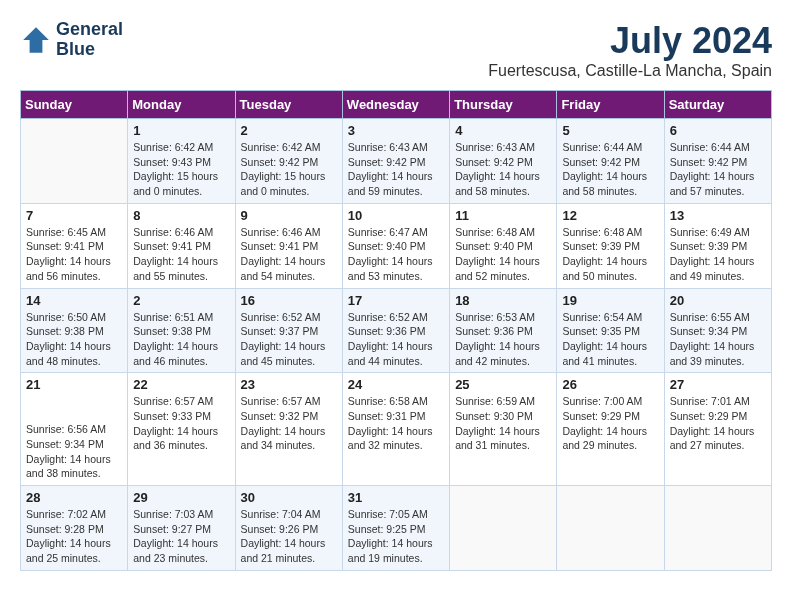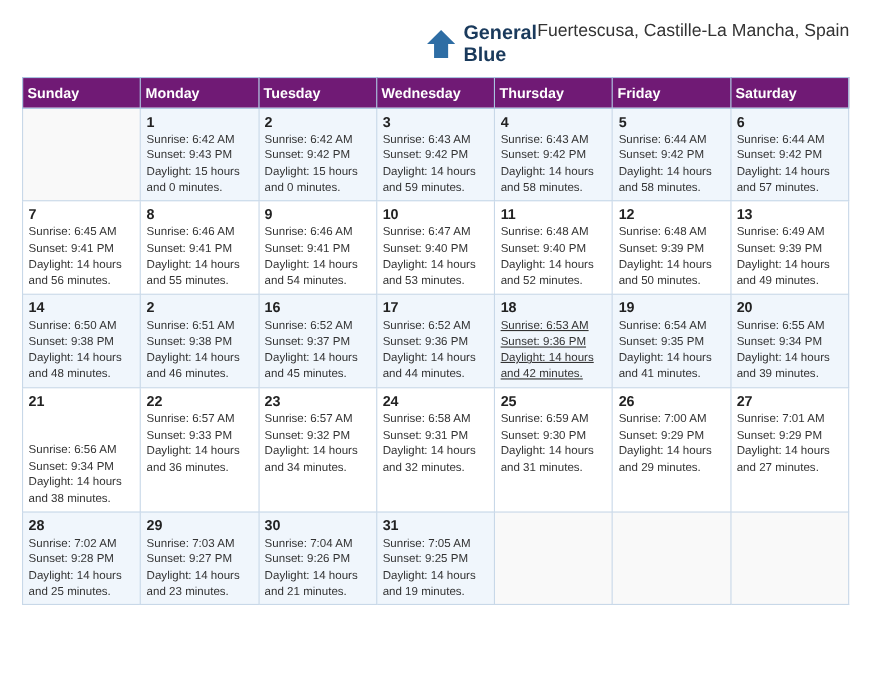--- a/index.html
+++ b/index.html
@@ -5,21 +5,21 @@
     * { box-sizing: border-box; margin: 0; padding: 0; }
     body {
       font-family: Arial, sans-serif;
       background: #fff;
       width: 792px;
       min-height: 612px;
       padding: 20px;
     }
     .header {
       display: flex;
-      justify-content: flex-end;
+      justify-content: space-between;
       align-items: flex-start;
       margin-bottom: 10px;
     }
     .logo {
       display: flex;
       align-items: center;
       gap: 4px;
     }
     .logo-text {
       font-size: 18px;
@@ -95,20 +95,21 @@
     <svg class="logo-icon" viewBox="0 0 40 40">
       <polygon points="20,4 36,20 28,20 28,36 12,36 12,20 4,20" fill="#2e6da4"></polygon>
       <polygon points="24,4 36,16 30,10" fill="#5b9bd5"></polygon>
     </svg>
     <div class="logo-text">
       <div>General</div>
       <div>Blue</div>
     </div>
   </div>
   <div class="title-block">
+    <div class="month-title">July 2024</div>
     <div class="location-title">Fuertescusa, Castille-La Mancha, Spain</div>
   </div>
 </div>
 
 <table>
   <thead>
     <tr>
     <th>Sunday</th>
         <th>Monday</th>
         <th>Tuesday</th>
@@ -222,21 +223,21 @@
 Daylight: 14 hours and 45 minutes.</div>
         </td>
         <td>
           <span class="day-num">17</span>
           <div class="day-info" style="white-space: pre-line;">Sunrise: 6:52 AM
 Sunset: 9:36 PM
 Daylight: 14 hours and 44 minutes.</div>
         </td>
         <td>
           <span class="day-num">18</span>
-          <div class="day-info" style="white-space: pre-line; text-decoration: underline;">Sunrise: 6:53 AM
+          <div class="day-info" style="white-space: pre-line;">Sunrise: 6:53 AM
 Sunset: 9:36 PM
 Daylight: 14 hours and 42 minutes.</div>
         </td>
         <td>
           <span class="day-num">19</span>
           <div class="day-info" style="white-space: pre-line;">Sunrise: 6:54 AM
 Sunset: 9:35 PM
 Daylight: 14 hours and 41 minutes.</div>
         </td>
         <td>

